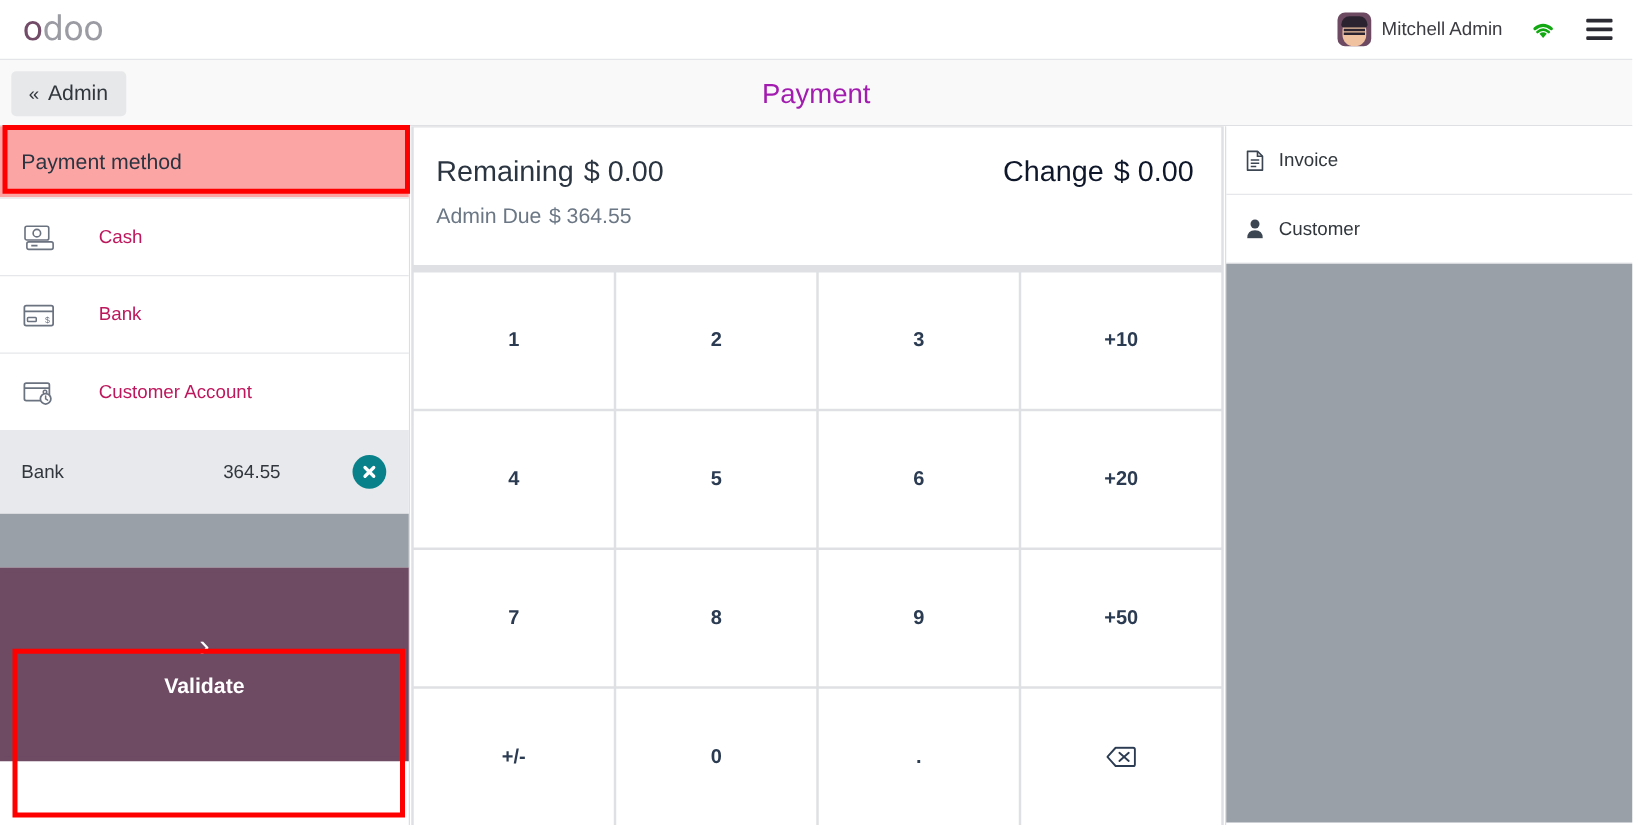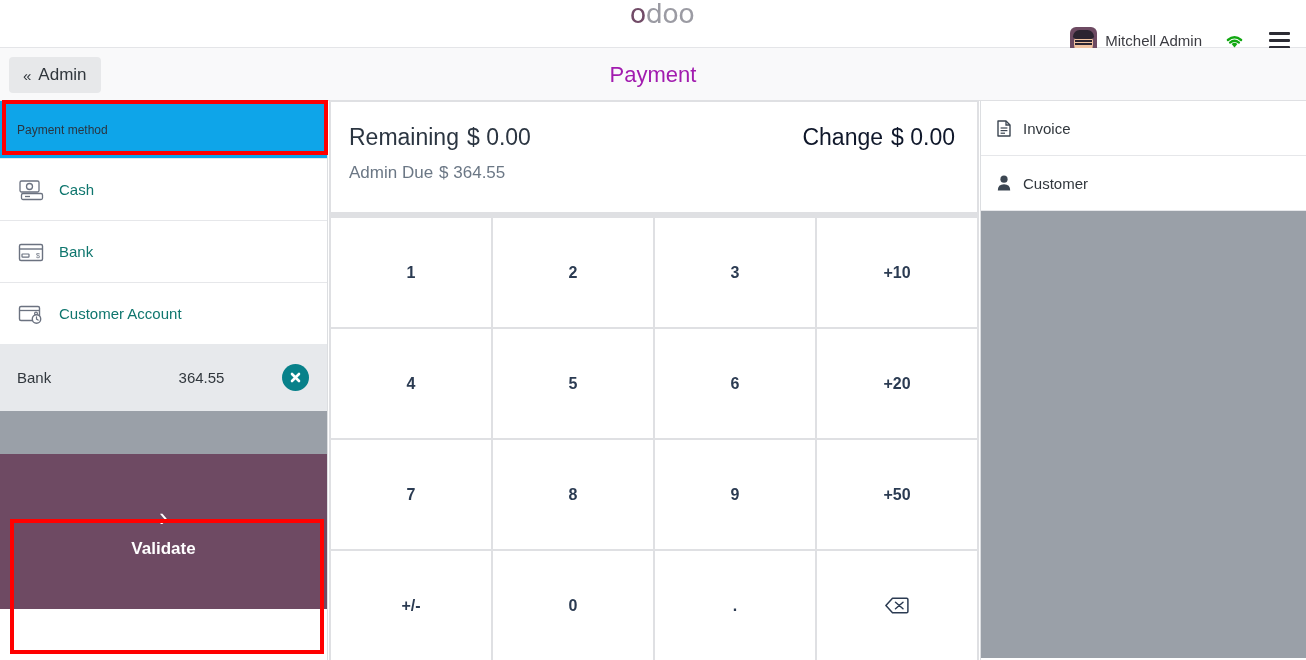--- a/index.html
+++ b/index.html
@@ -9,21 +9,21 @@
     font-family: "Liberation Sans", sans-serif;
     background: #ffffff;
   }
   #app { position: relative; width: 1306px; height: 660px; }
 
   
   .brandbar {
     position: absolute; left: 0; top: 0; width: 1306px; height: 48px;
     background: #ffffff;
     border-bottom: 1px solid #e4e5e8;
-    display: flex; align-items: center; flex-direction: column;
+    display: flex; align-items: center;
   }
   .odoo-logo {
     margin-left: 18px;
     font-size: 27px;
     letter-spacing: -0.5px;
     font-family: "DejaVu Sans", sans-serif;
     font-weight: 400;
     color: #9b9ba3;
     line-height: 1;
     user-select: none;
@@ -93,28 +93,28 @@
 
   
   .left-panel {
     position: absolute; left: 0; top: 0; width: 328px; height: 559px;
     background: #ffffff;
     border-right: 1px solid #dcdee1;
   }
   .pm-header {
     height: 57px; display: flex; align-items: center;
     padding-left: 17px;
-    font-size: 12px; color: #2b3541;
-    background: #0ea5e9;
+    font-size: 17px; color: #2b3541;
+    background: #fca5a5;
   }
   .pm-item {
     height: 62px; display: flex; align-items: center;
-    padding-left: 17px; gap: 12px;
+    padding-left: 17px; gap: 32px;
     border-top: 1px solid #e6e7ea;
-    font-size: 15px; color: #0f766e;
+    font-size: 15px; color: #be185d;
     cursor: pointer; background: #ffffff;
   }
   .pm-item .label { white-space: nowrap; }
   .pm-icon { width: 30px; height: 24px; flex: none; display:flex; align-items:center; }
   .summary-header {
     height: 48px; display: flex; align-items: center;
     padding-left: 17px;
     font-size: 17px; color: #2b3541;
     border-top: 1px solid #e6e7ea;
     background: #ffffff;

